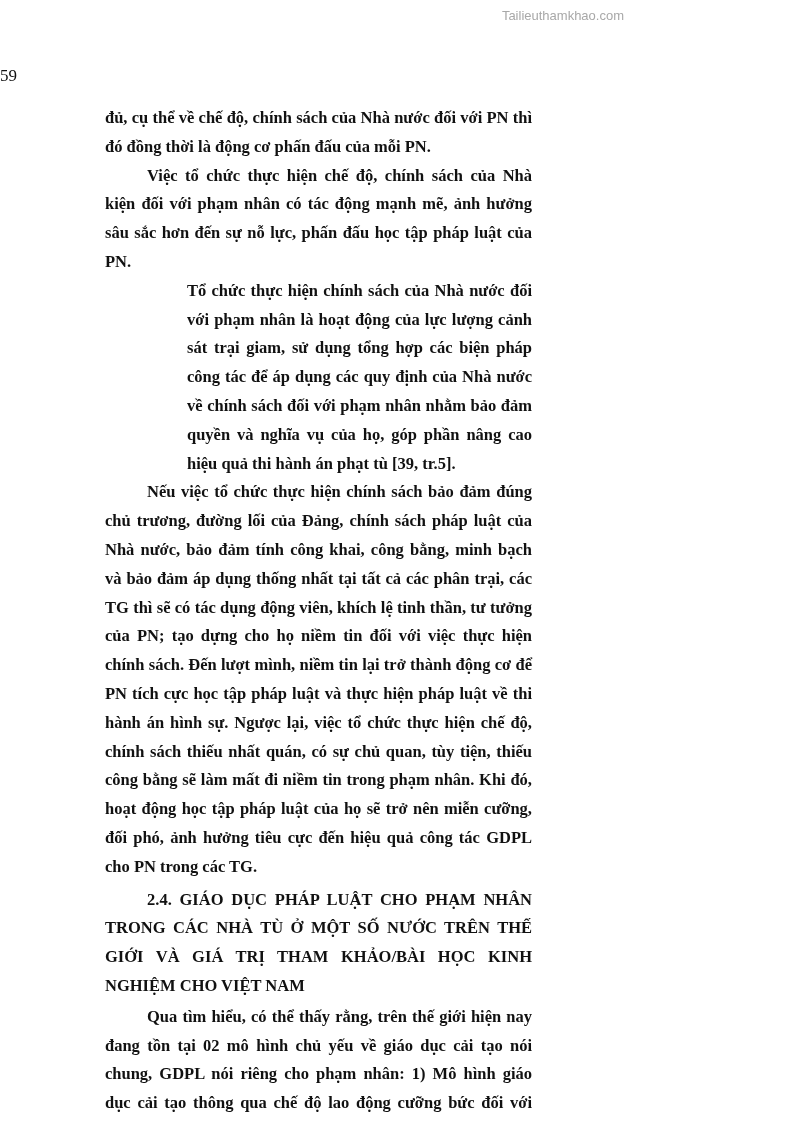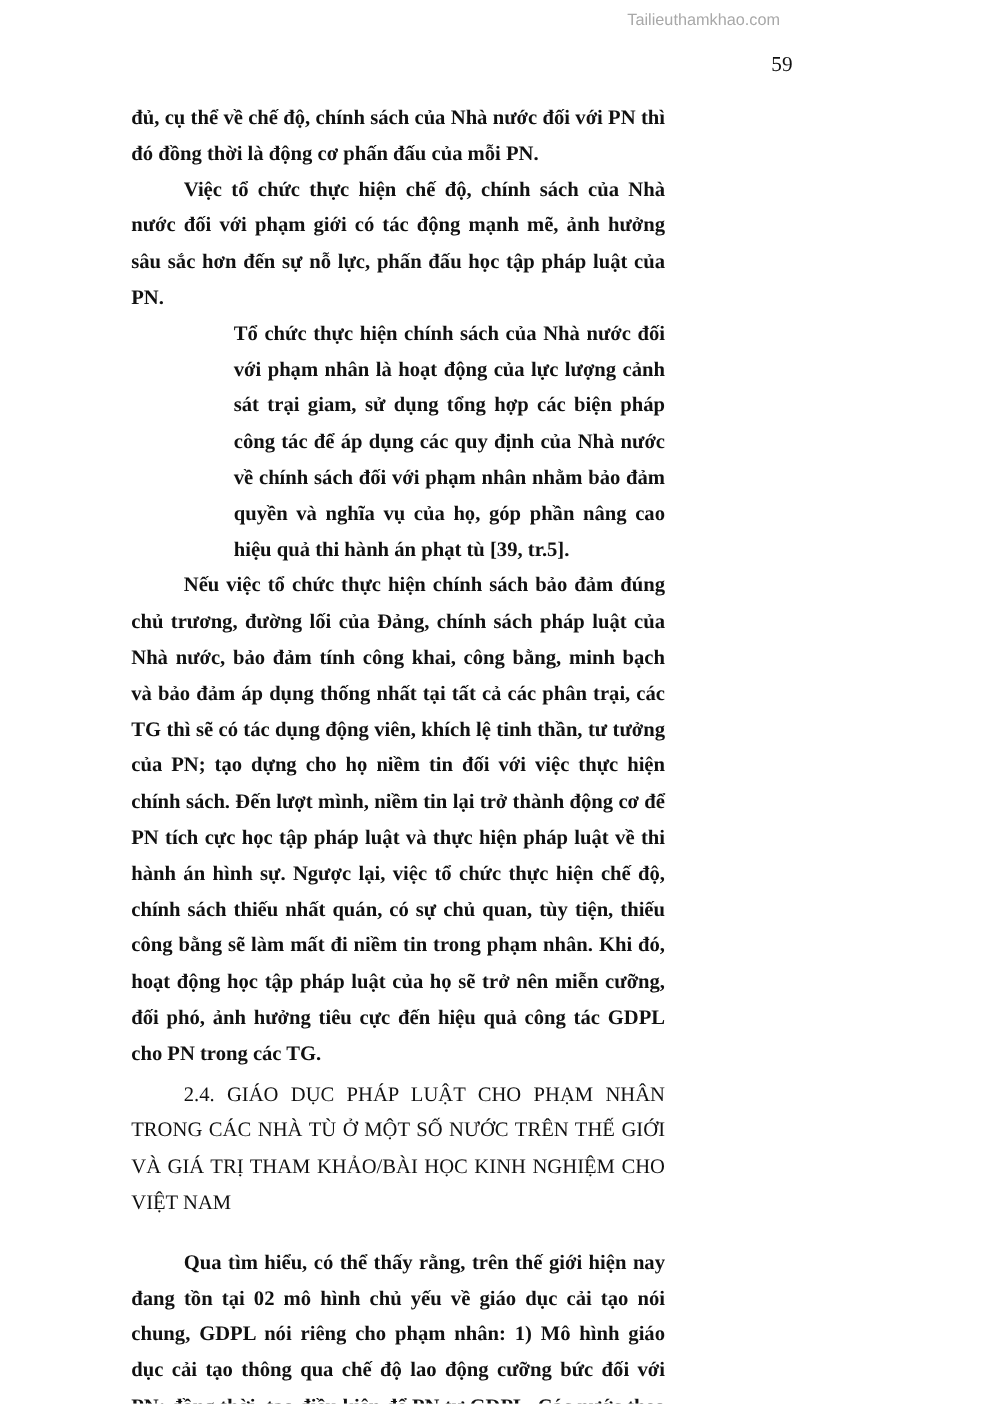--- a/index.html
+++ b/index.html
@@ -19,22 +19,22 @@
   }
   .watermark {
     position: absolute;
     top: 8px;
     right: 10px;
     font-family: "Liberation Sans", "DejaVu Sans", sans-serif;
     font-size: 13px;
     color: #a8a8a8;
   }
   .page-number {
-    padding-top: 42px;
-    text-align: right;
+    padding-top: 66px;
+    text-align: left;
     font-size: 17px;
     color: #111111;
   }
   .content {
     margin: 18px 102px 0 105px;
     font-size: 16.5px;
     line-height: 28.8px;
     text-align: justify;
   }
   p.para, h2.heading {
@@ -47,40 +47,40 @@
   }
   p.para.no-indent {
     text-indent: 0;
   }
   p.para.quote {
     margin-left: 82px;
     text-indent: 0;
   }
   h2.heading {
     font-size: 16.5px;
-    font-weight: normal;
+    font-weight: bold;
     text-indent: 42px;
     margin-top: 4px;
-    margin-bottom: 19px;
+    margin-bottom: 2px;
   }
 </style>
 </head>
 <body>
 
 <div class="page">
 
   <div class="watermark">Tailieuthamkhao.com</div>
 
   <div class="page-number">59</div>
 
   <div class="content">
 
     <p class="para no-indent">đủ, cụ thể về chế độ, chính sách của Nhà nước đối với PN thì đó đồng thời là động cơ phấn đấu của mỗi PN.</p>
 
-    <p class="para">Việc tổ chức thực hiện chế độ, chính sách của Nhà nước đối với phạm giới có tác động mạnh mẽ, ảnh hưởng sâu sắc hơn đến sự nỗ lực, phấn đấu học tập pháp luật của PN.</p>
+    <p class="para">Việc tổ chức thực hiện chế độ, chính sách của Nhà kiện đối với phạm nhân có tác động mạnh mẽ, ảnh hưởng sâu sắc hơn đến sự nỗ lực, phấn đấu học tập pháp luật của PN.</p>
 
     <p class="para quote">Tổ chức thực hiện chính sách của Nhà nước đối với phạm nhân là hoạt động của lực lượng cảnh sát trại giam, sử dụng tổng hợp các biện pháp công tác để áp dụng các quy định của Nhà nước về chính sách đối với phạm nhân nhằm bảo đảm quyền và nghĩa vụ của họ, góp phần nâng cao hiệu quả thi hành án phạt tù [39, tr.5].</p>
 
     <p class="para">Nếu việc tổ chức thực hiện chính sách bảo đảm đúng chủ trương, đường lối của Đảng, chính sách pháp luật của Nhà nước, bảo đảm tính công khai, công bằng, minh bạch và bảo đảm áp dụng thống nhất tại tất cả các phân trại, các TG thì sẽ có tác dụng động viên, khích lệ tinh thần, tư tưởng của PN; tạo dựng cho họ niềm tin đối với việc thực hiện chính sách. Đến lượt mình, niềm tin lại trở thành động cơ để PN tích cực học tập pháp luật và thực hiện pháp luật về thi hành án hình sự. Ngược lại, việc tổ chức thực hiện chế độ, chính sách thiếu nhất quán, có sự chủ quan, tùy tiện, thiếu công bằng sẽ làm mất đi niềm tin trong phạm nhân. Khi đó, hoạt động học tập pháp luật của họ sẽ trở nên miễn cưỡng, đối phó, ảnh hưởng tiêu cực đến hiệu quả công tác GDPL cho PN trong các TG.</p>
 
     <h2 class="heading">2.4. GIÁO DỤC PHÁP LUẬT CHO PHẠM NHÂN TRONG CÁC NHÀ TÙ Ở MỘT SỐ NƯỚC TRÊN THẾ GIỚI VÀ GIÁ TRỊ THAM KHẢO/BÀI HỌC KINH NGHIỆM CHO VIỆT NAM</h2>
 
     <p class="para">Qua tìm hiểu, có thể thấy rằng, trên thế giới hiện nay đang tồn tại 02 mô hình chủ yếu về giáo dục cải tạo nói chung, GDPL nói riêng cho phạm nhân: 1) Mô hình giáo dục cải tạo thông qua chế độ lao động cưỡng bức đối với PN; đồng thời, tạo điều kiện để PN tự GDPL. Các nước theo mô hình này ít dành sự quan tâm đối với hoạt động GDPL cho tù nhân, hầu như không có các hoạt động chuyên biệt dành riêng cho GDPL; mà chủ yếu tạo cho PN những cơ hội, điều kiện nhất định để tự tìm hiểu pháp luật, điển hình là Hợp chủng quốc Hoa Kỳ, Brazil. 2) Mô hình tổ chức các hoạt động GDPL dành cho PN bằng những hình thức đa dạng, điển hình như Hồng Kông (Trung Quốc), các nước Đông Nam Á. Trong tiết này, tác giả lần</p>
 
   </div>

